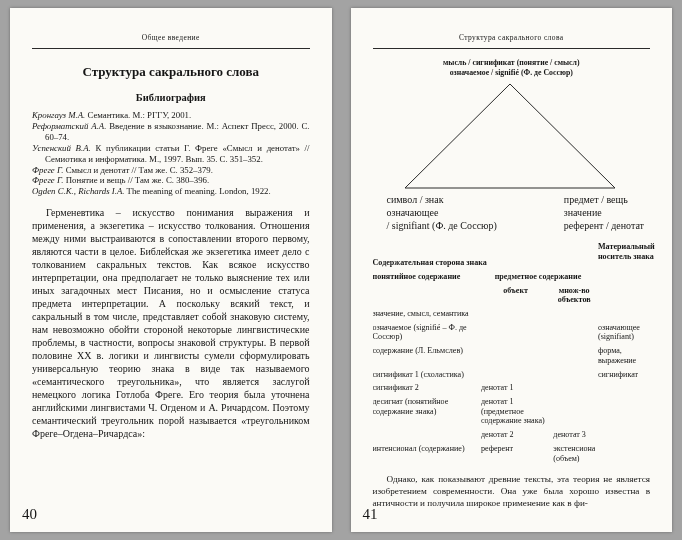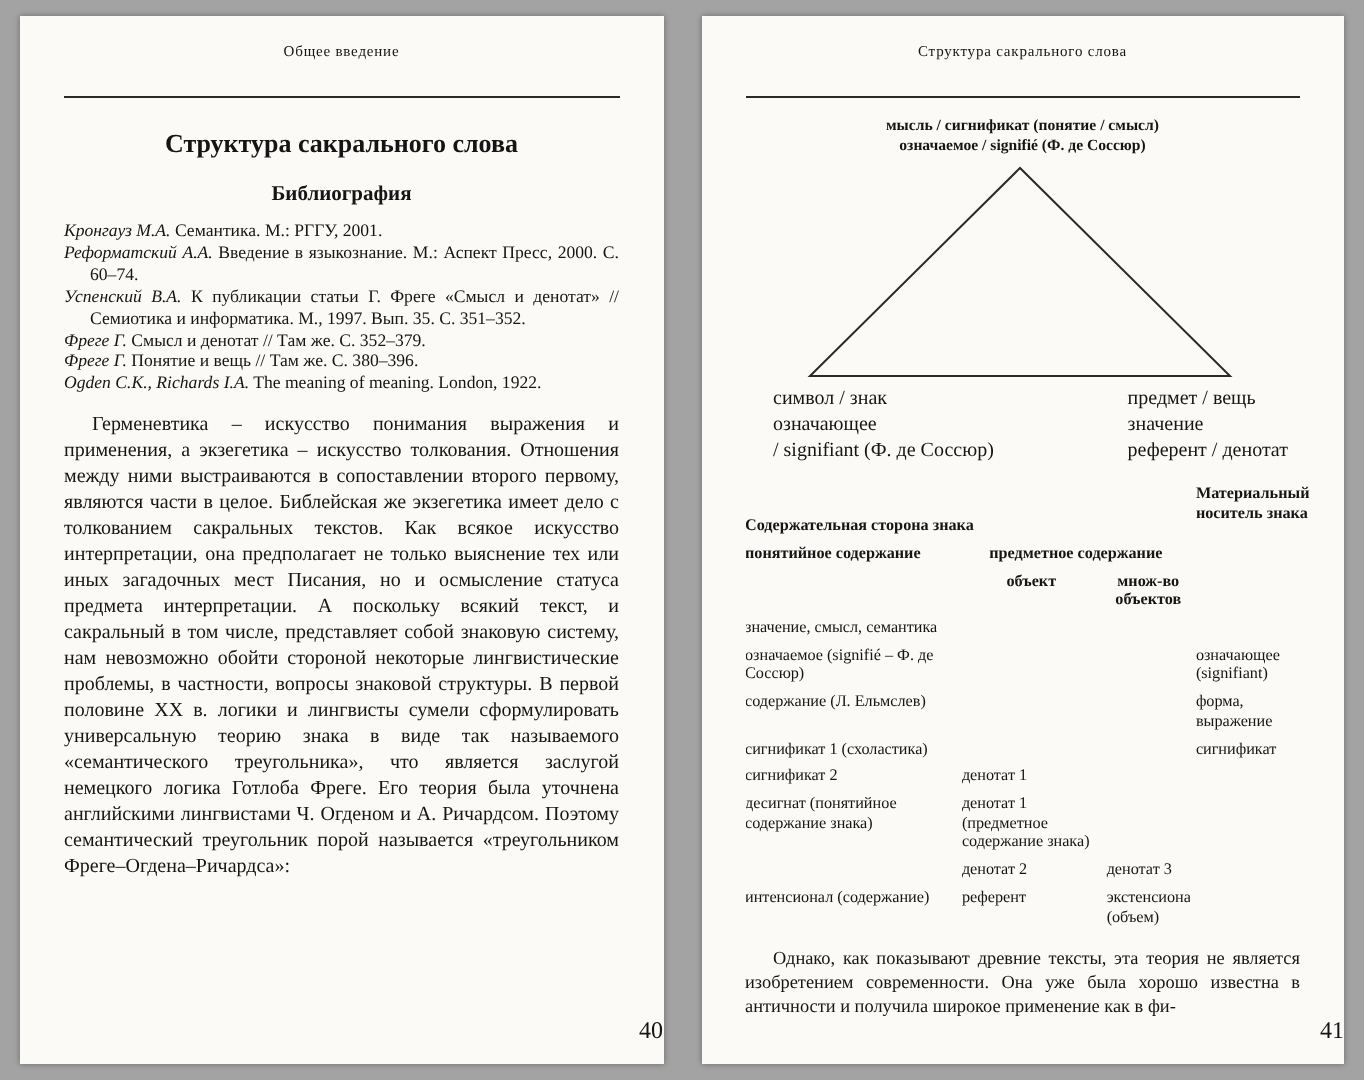--- a/index.html
+++ b/index.html
@@ -18,25 +18,25 @@
   .page {
     width:322px; height:524px;
     background:#fbfaf6;
     box-sizing:border-box;
     padding:13px 22px 10px 22px;
     position:relative;
     box-shadow:0 0 3px rgba(0,0,0,.35);
   }
   .running-head {
     text-align:center; font-size:7.5px; letter-spacing:.4px;
-    padding-bottom:18px; border-bottom:.8px solid #2a2a2a;
+    padding-bottom:6px; border-bottom:.8px solid #2a2a2a;margin-top:12px;
   }
   .page-number {
     position:absolute; bottom:9px; left:12px; right:0;
-    text-align:right; font-size:12px;
+    text-align:left; font-size:15px;
   }
   
   .page-title {
     text-align:center; font-weight:bold; font-size:13px;
     margin:15px 0 12px 0;
   }
   .bib-heading {
     text-align:center; font-weight:bold; font-size:10.5px;
     margin:0 0 7px 0;
   }

